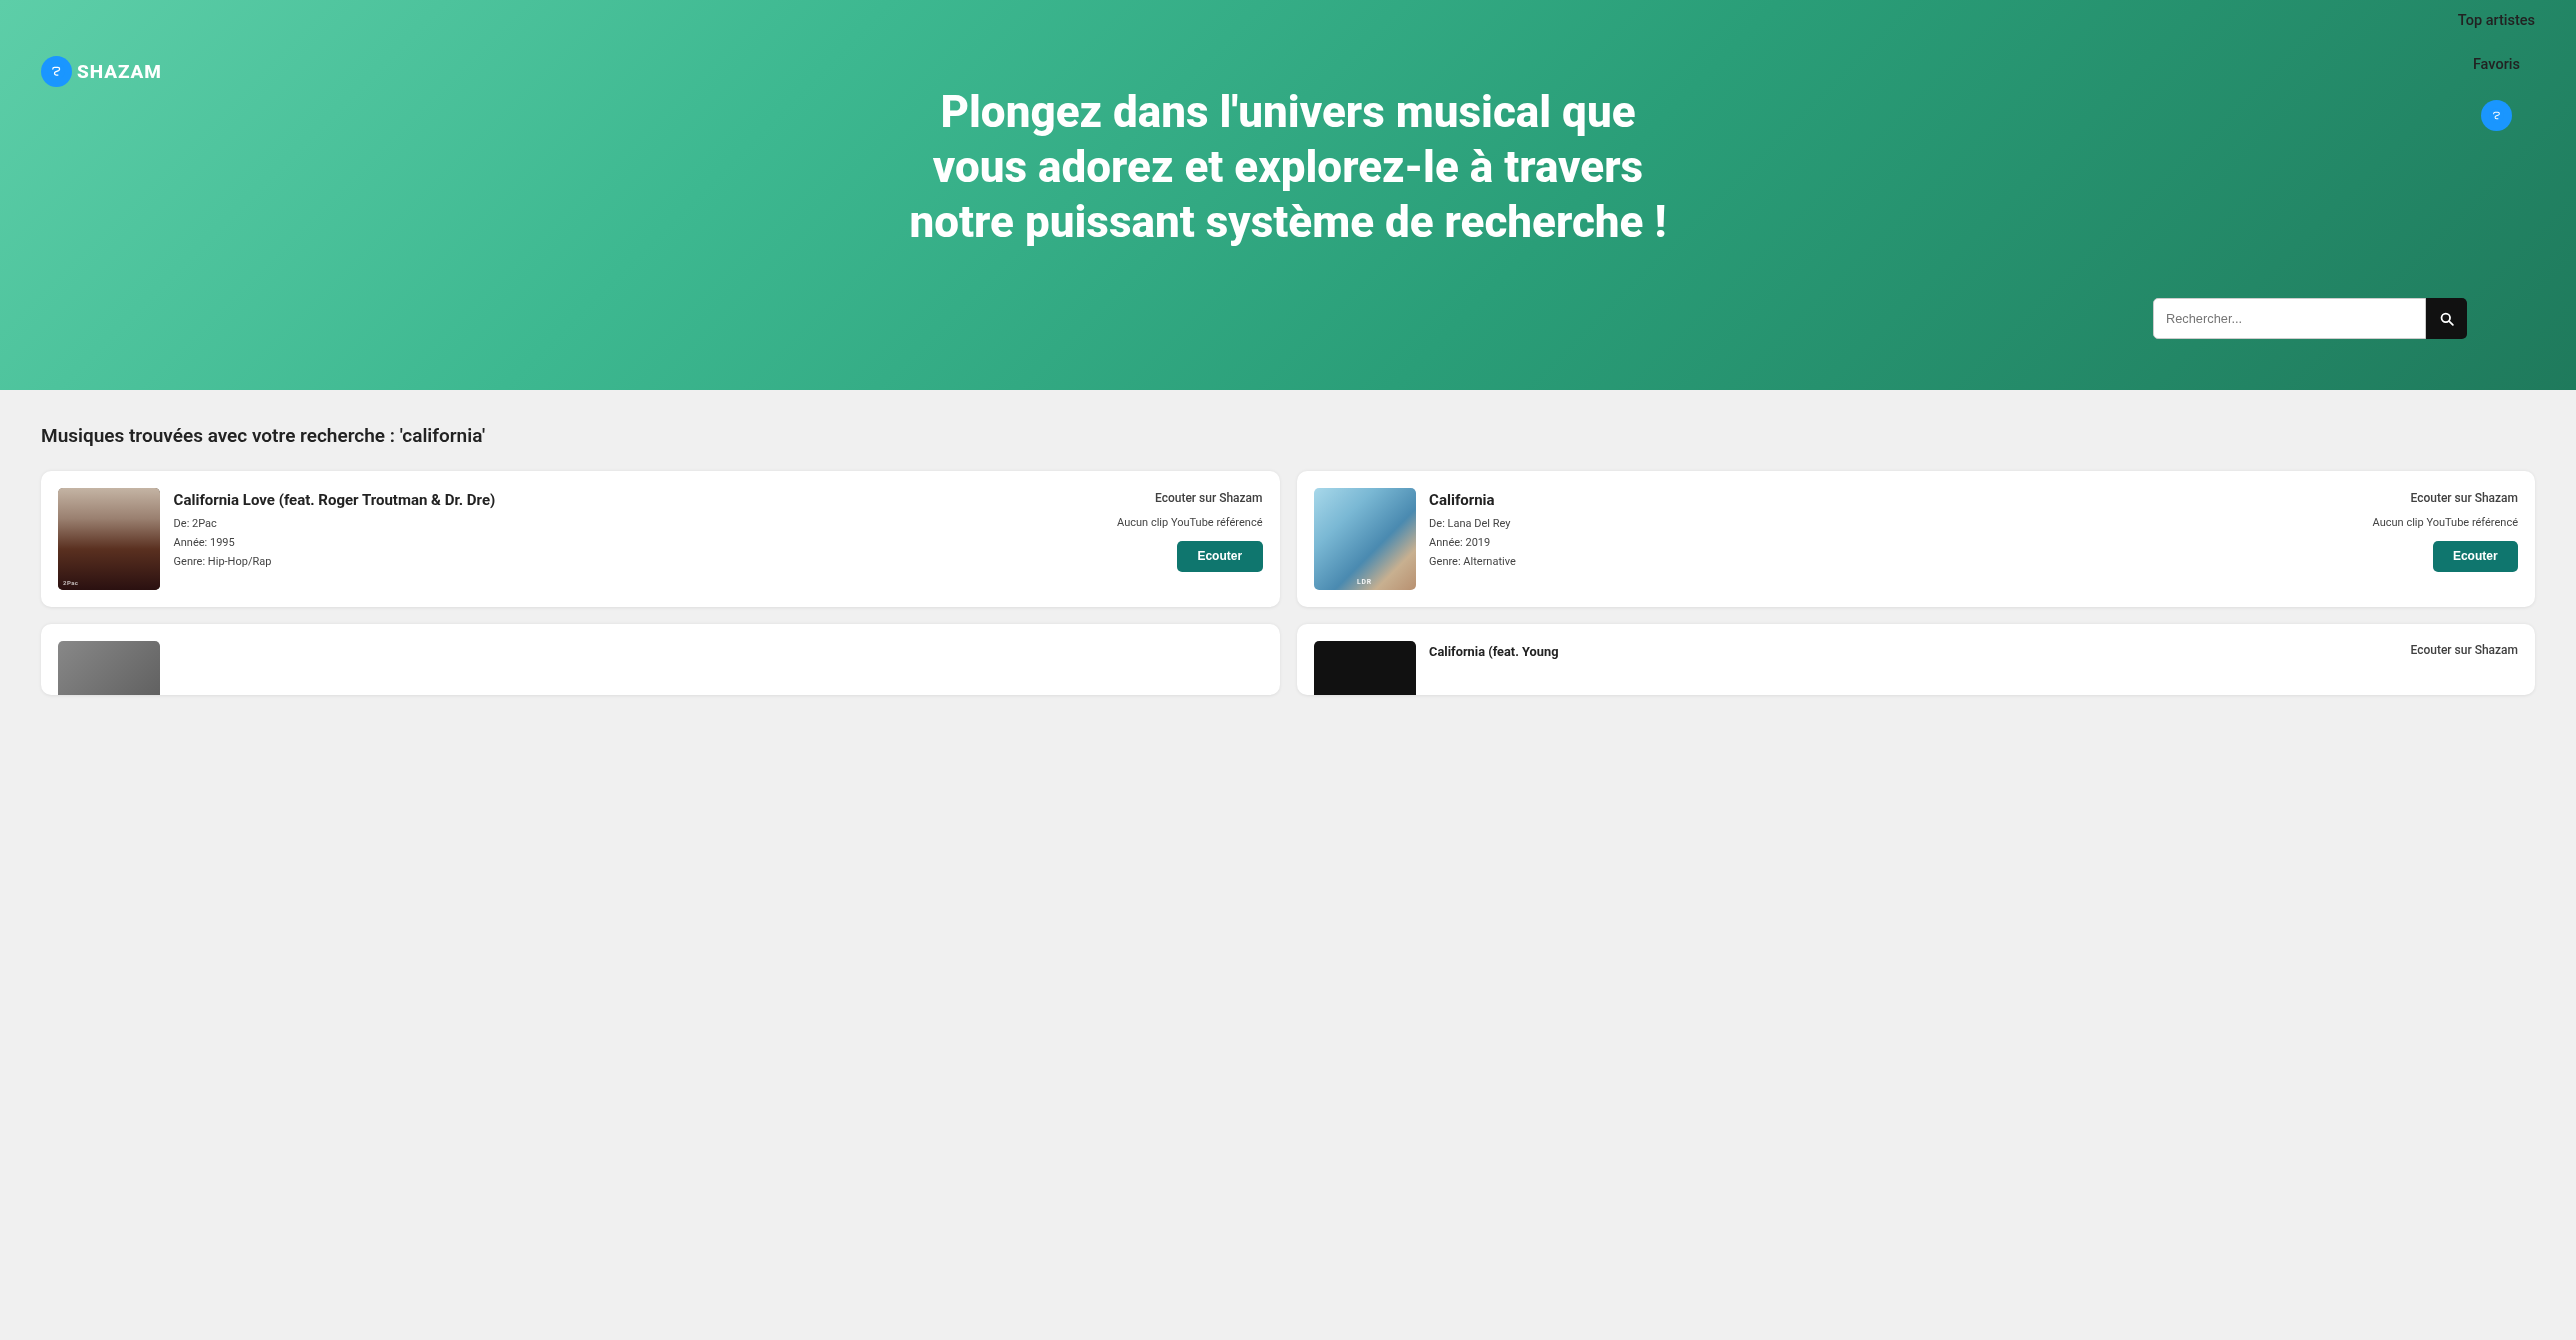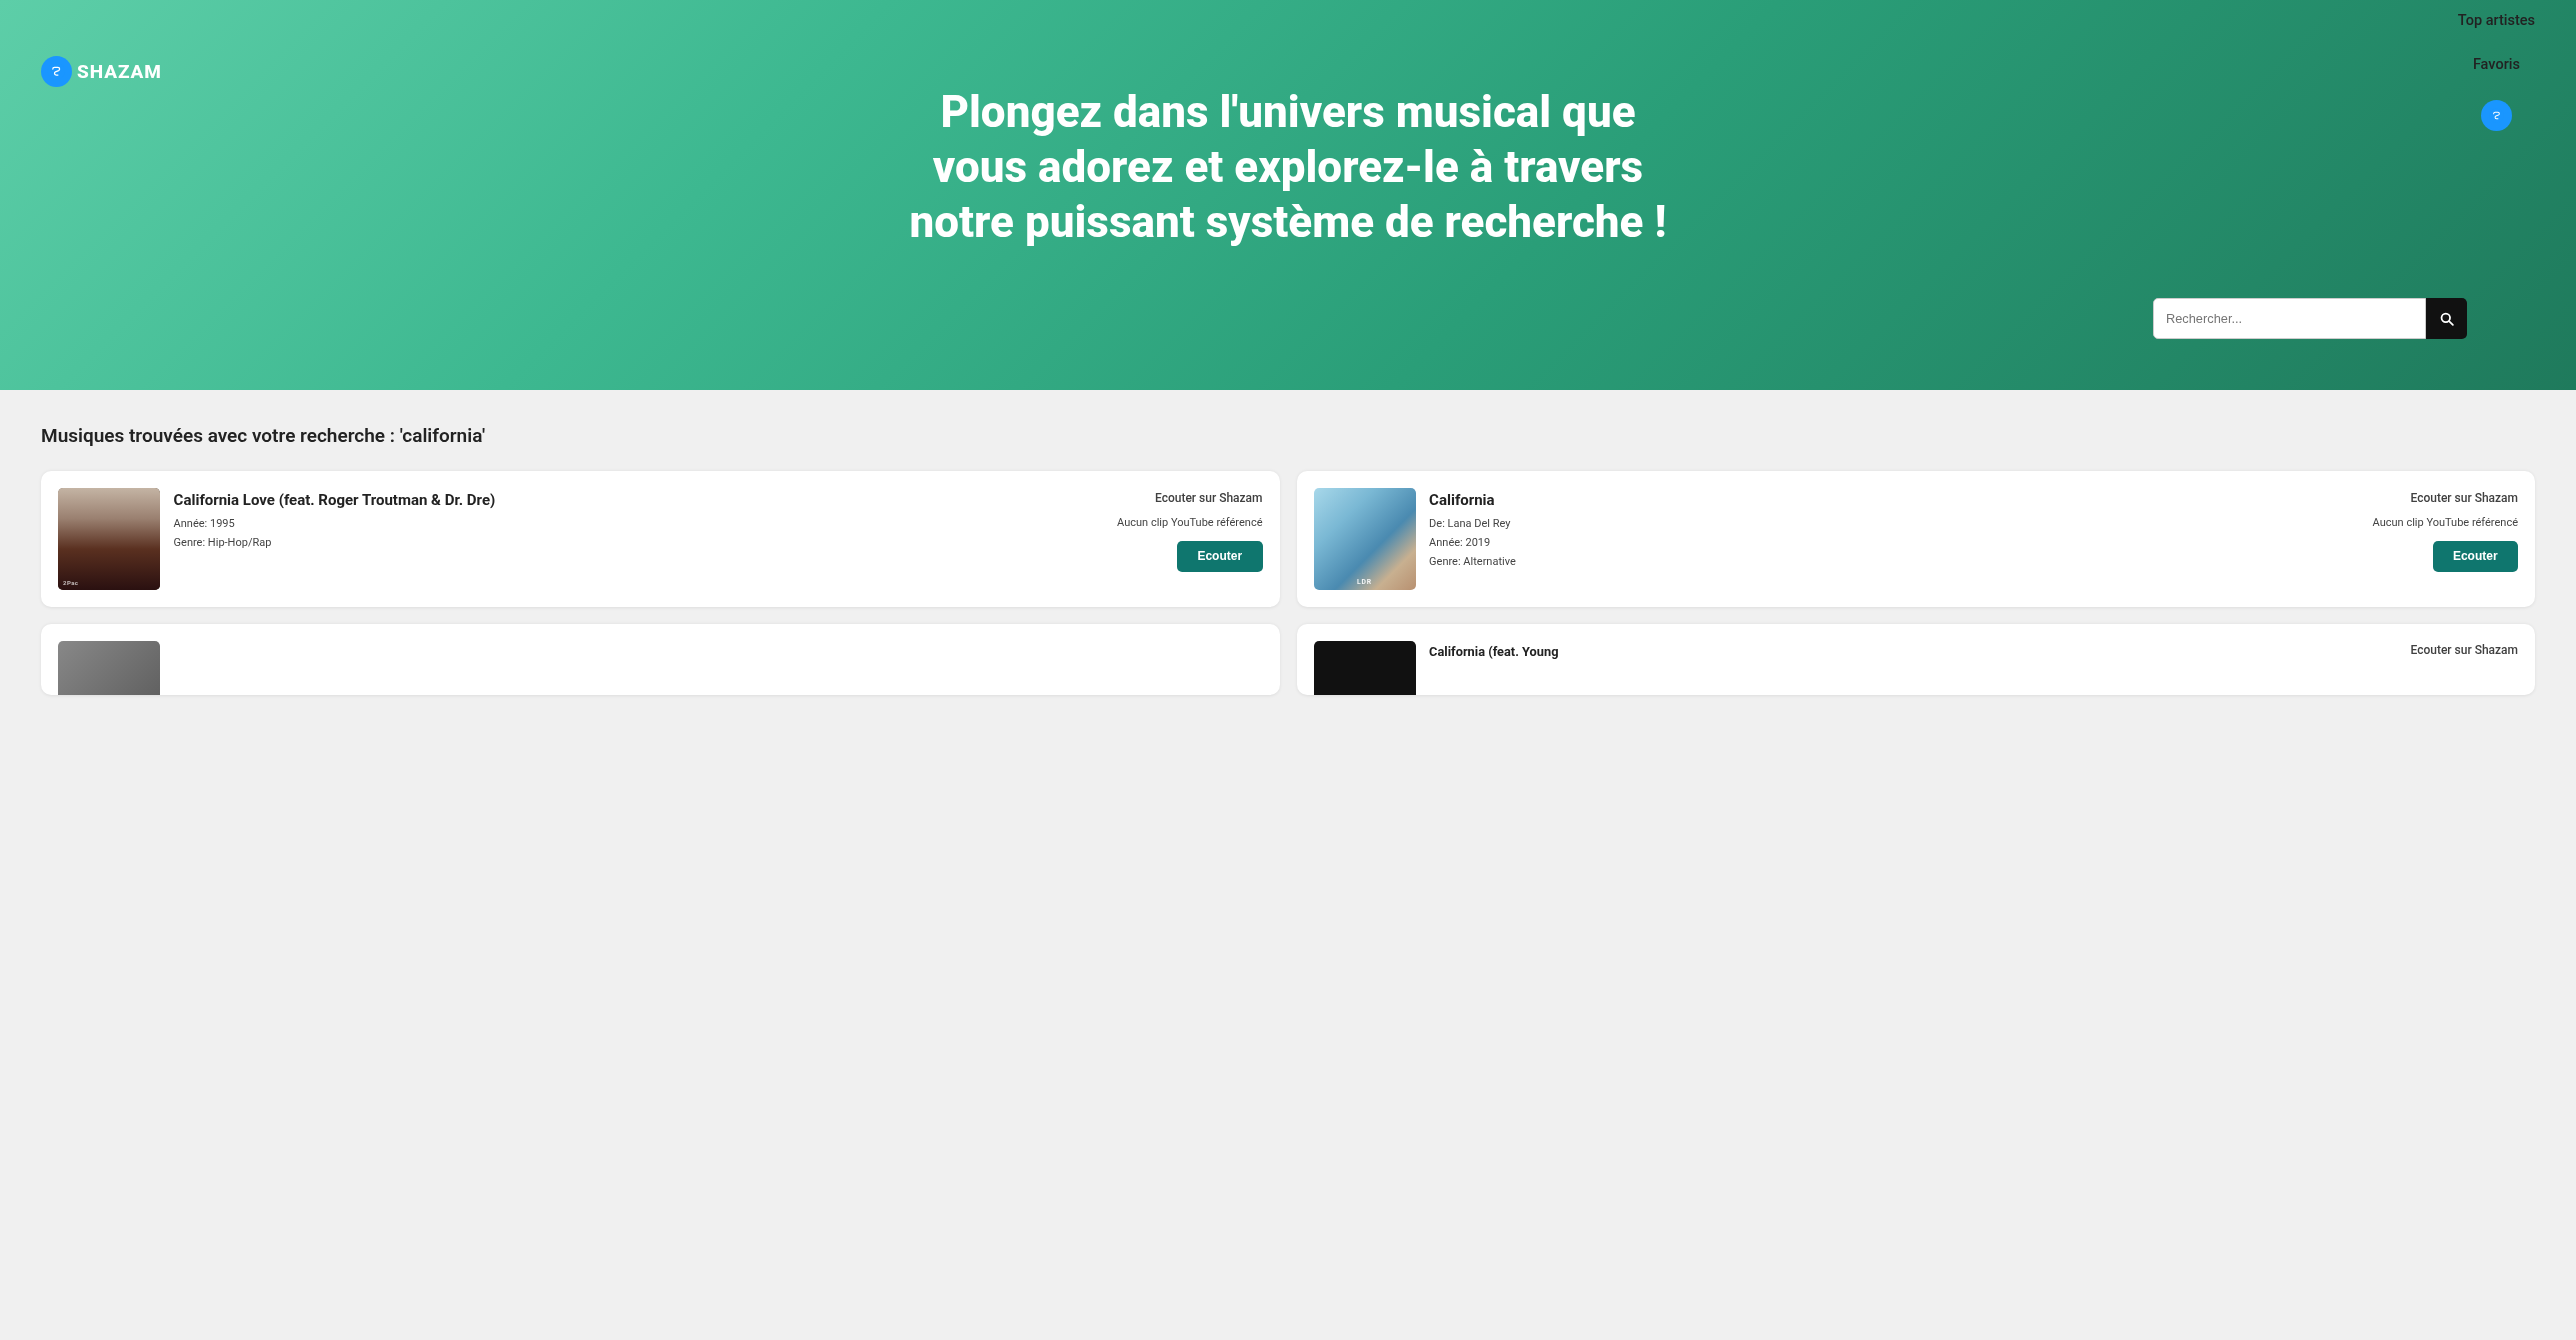--- a/index.html
+++ b/index.html
@@ -371,20 +371,23 @@
 
     <div class="music-card">
       <div class="music-card-image tupac">
         <div class="tupac-art">
           <span class="tupac-label">2Pac</span>
         </div>
       </div>
       <div class="music-card-info">
         <div class="music-card-title">California Love (feat. Roger Troutman &amp; Dr. Dre)</div>
         <div class="music-card-meta">
+          <span>De: </span><span>2Pac</span>
+        </div>
+        <div class="music-card-meta">
           <span>Année: </span><span>1995</span>
         </div>
         <div class="music-card-meta">
           <span>Genre: </span><span>Hip-Hop/Rap</span>
         </div>
       </div>
       <div class="music-card-right">
         <a class="shazam-link" href="#">Ecouter sur Shazam</a>
         <div class="no-youtube">Aucun clip YouTube référencé</div>
         <button class="listen-button">Ecouter</button>

